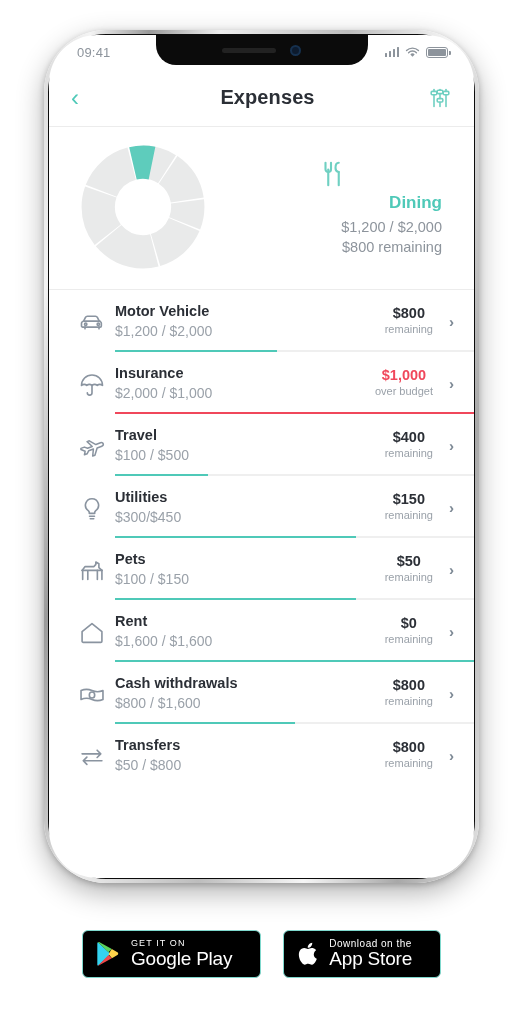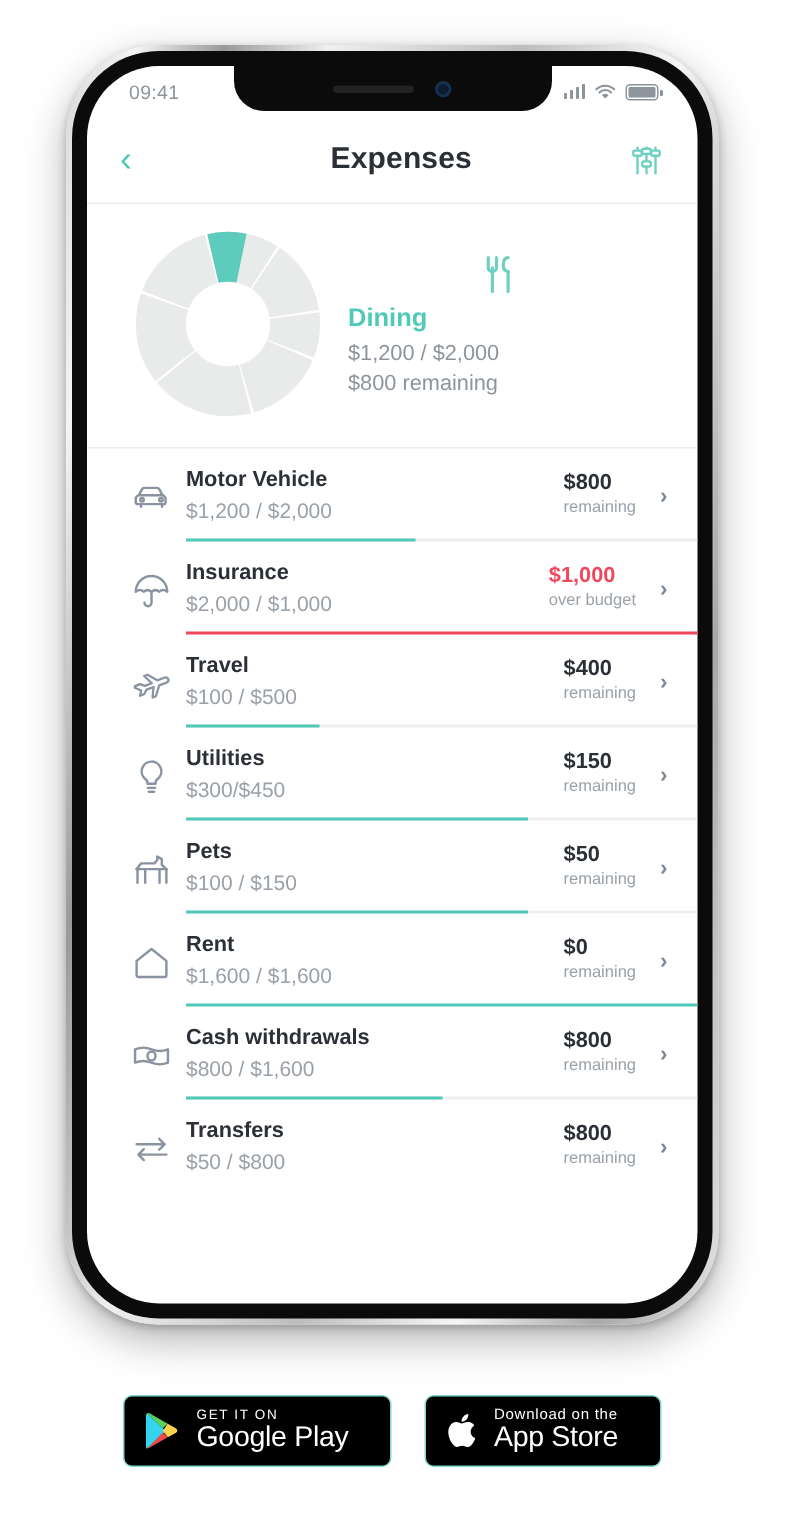--- a/index.html
+++ b/index.html
@@ -17,21 +17,21 @@
     width: 435px; height: 853px;
     border-radius: 62px;
     background: linear-gradient(100deg,#d8d8d8 0%,#f4f4f4 8%,#9a9a9a 18%,#efefef 30%,#bdbdbd 52%,#f6f6f6 70%,#a8a8a8 86%,#e2e2e2 100%);
     padding: 4px;
     box-shadow: 0 10px 28px rgba(0,0,0,0.30), 0 2px 6px rgba(0,0,0,0.22);
   }
   .device-inner {
     width: 100%; height: 100%;
     border-radius: 58px;
     background: #0b0b0b;
-    padding: 10px;
+    padding: 1px;
   }
   .screen {
     position: relative;
     width: 100%; height: 100%;
     border-radius: 48px;
     background: #ffffff;
     overflow: hidden;
   }
   
   .btn-side {
@@ -98,36 +98,36 @@
   }
   .filter-btn { margin-left: auto; cursor: pointer; display:flex; }
 
   
   .summary {
     display: flex; align-items: center; gap: 10px;
     padding: 16px 24px 18px 24px;
     border-bottom: 1px solid #ececec;
   }
   .donut-wrap { width: 140px; display: flex; justify-content: center; }
-  .summary-detail { flex: 1; text-align: left; padding-right: 8px; }
+  .summary-detail { flex: 1; text-align: right; padding-right: 8px; }
   .cat-icon { margin-bottom: 4px; display: flex; justify-content: center; }
   .cat-name { font-size: 17px; font-weight: 700; color: #4fc9b8; margin-bottom: 6px; }
   .cat-amount { font-size: 14.5px; color: #8d949c; margin-bottom: 4px; }
   .cat-remaining { font-size: 14.5px; color: #8d949c; }
 
   
   .list { position: relative; }
   .row { position: relative; display: flex; align-items: flex-start; padding: 13px 20px 0 20px; }
   .row-icon { width: 46px; flex-shrink: 0; display:flex; align-items:center; justify-content:center; padding-top: 6px; }
   .row-body { flex: 1; min-width: 0; padding-bottom: 13px; position: relative; }
   .row-main { display: flex; align-items: flex-start; gap: 8px; }
   .row-texts { flex: 1; min-width: 0; }
   .row-title { font-size: 14.5px; font-weight: 700; color: #2b2f36; margin-bottom: 4px; }
   .row-sub { font-size: 14px; color: #9aa1a9; }
-  .row-right { text-align: left; padding-top: 2px; white-space: nowrap; }
+  .row-right { text-align: center; padding-top: 2px; white-space: nowrap; }
   .row-value { font-size: 14.5px; font-weight: 700; color: #2b2f36; }
   .row-value.over { color: #f0475b; }
   .row-status { font-size: 11px; color: #9aa1a9; margin-top: 2px; }
   .chev { color: #7c8894; font-size: 15px; font-weight: 700; padding: 10px 0 0 8px; }
 
   .track {
     position: absolute; left: 0; right: -20px; bottom: 0;
     height: 2.5px; background: #efefef;
   }
   .fill { height: 100%; background: #4fc9b8; }

